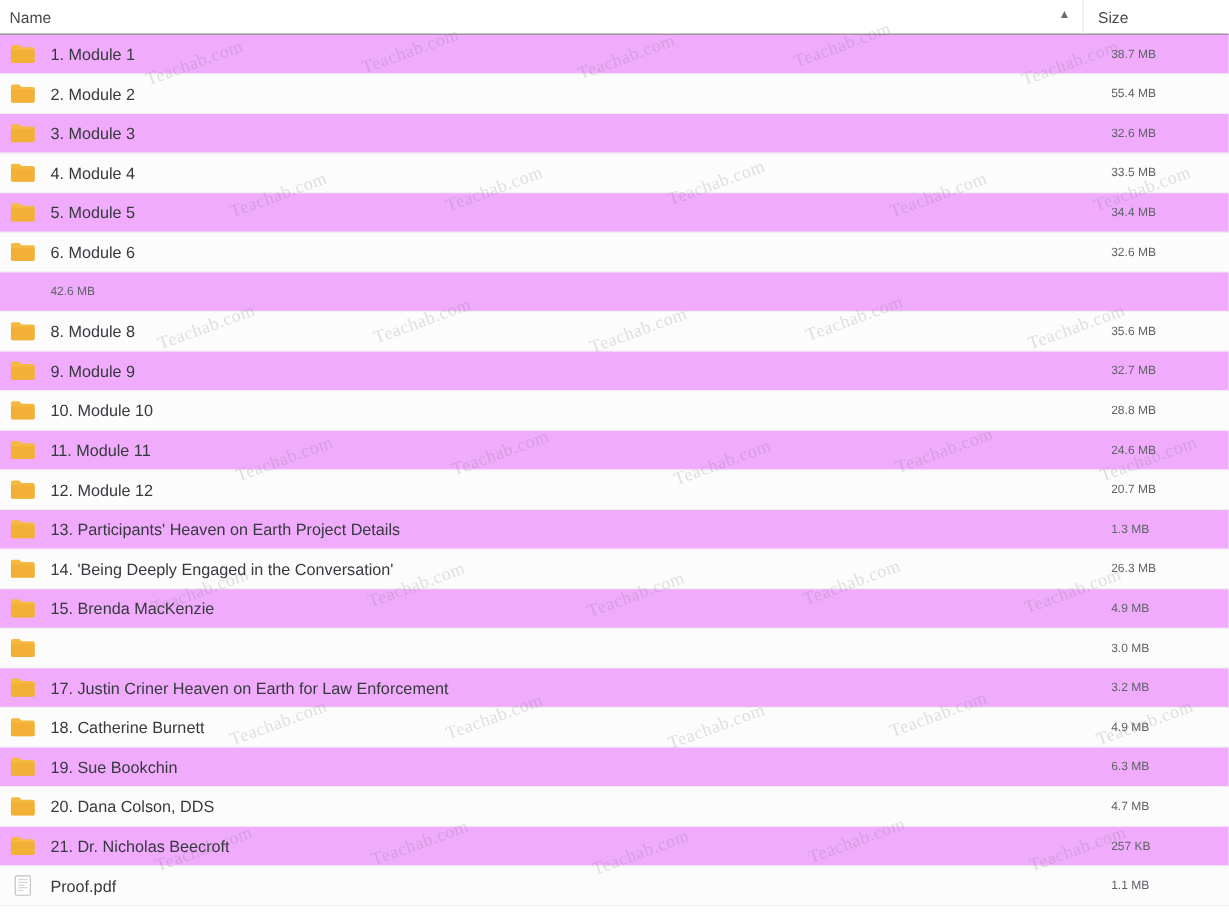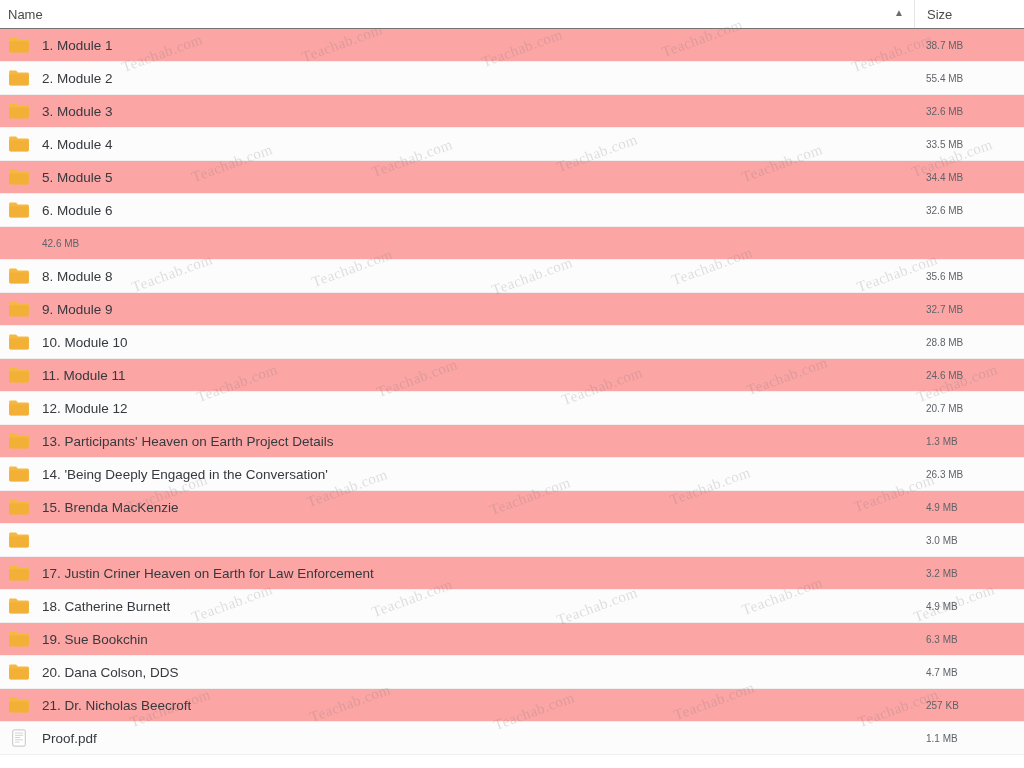--- a/index.html
+++ b/index.html
@@ -38,21 +38,21 @@
     align-items: center;
   }
   .col-sort {
     width: 30px;
     display: flex;
     align-items: center;
     justify-content: center;
     color: #6b6b6b;
   }
   .col-size {
-    width: 110px;
+    width: 122px;
     padding-left: 12px;
     border-left: 1px solid #e6e6e6;
     height: 28px;
     display: flex;
     align-items: center;
     box-sizing: border-box;
   }
   .sort-caret {
     font-size: 10px;
     line-height: 1;
@@ -63,21 +63,21 @@
   .file-list {
     position: relative;
   }
   .file-row {
     display: flex;
     align-items: center;
     height: 32px;
     border-bottom: 1px solid #f0f0f0;
     font-size: 13.5px;
     color: #36393d;
-    background: #fca5a5;
+    background: #f0abfc;
   }
   .file-row:nth-child(even) {
     background: #fcfcfc;
   }
   .cell-name {
     flex: 1 1 auto;
     display: flex;
     align-items: center;
     padding-left: 8px;
     min-width: 0;

